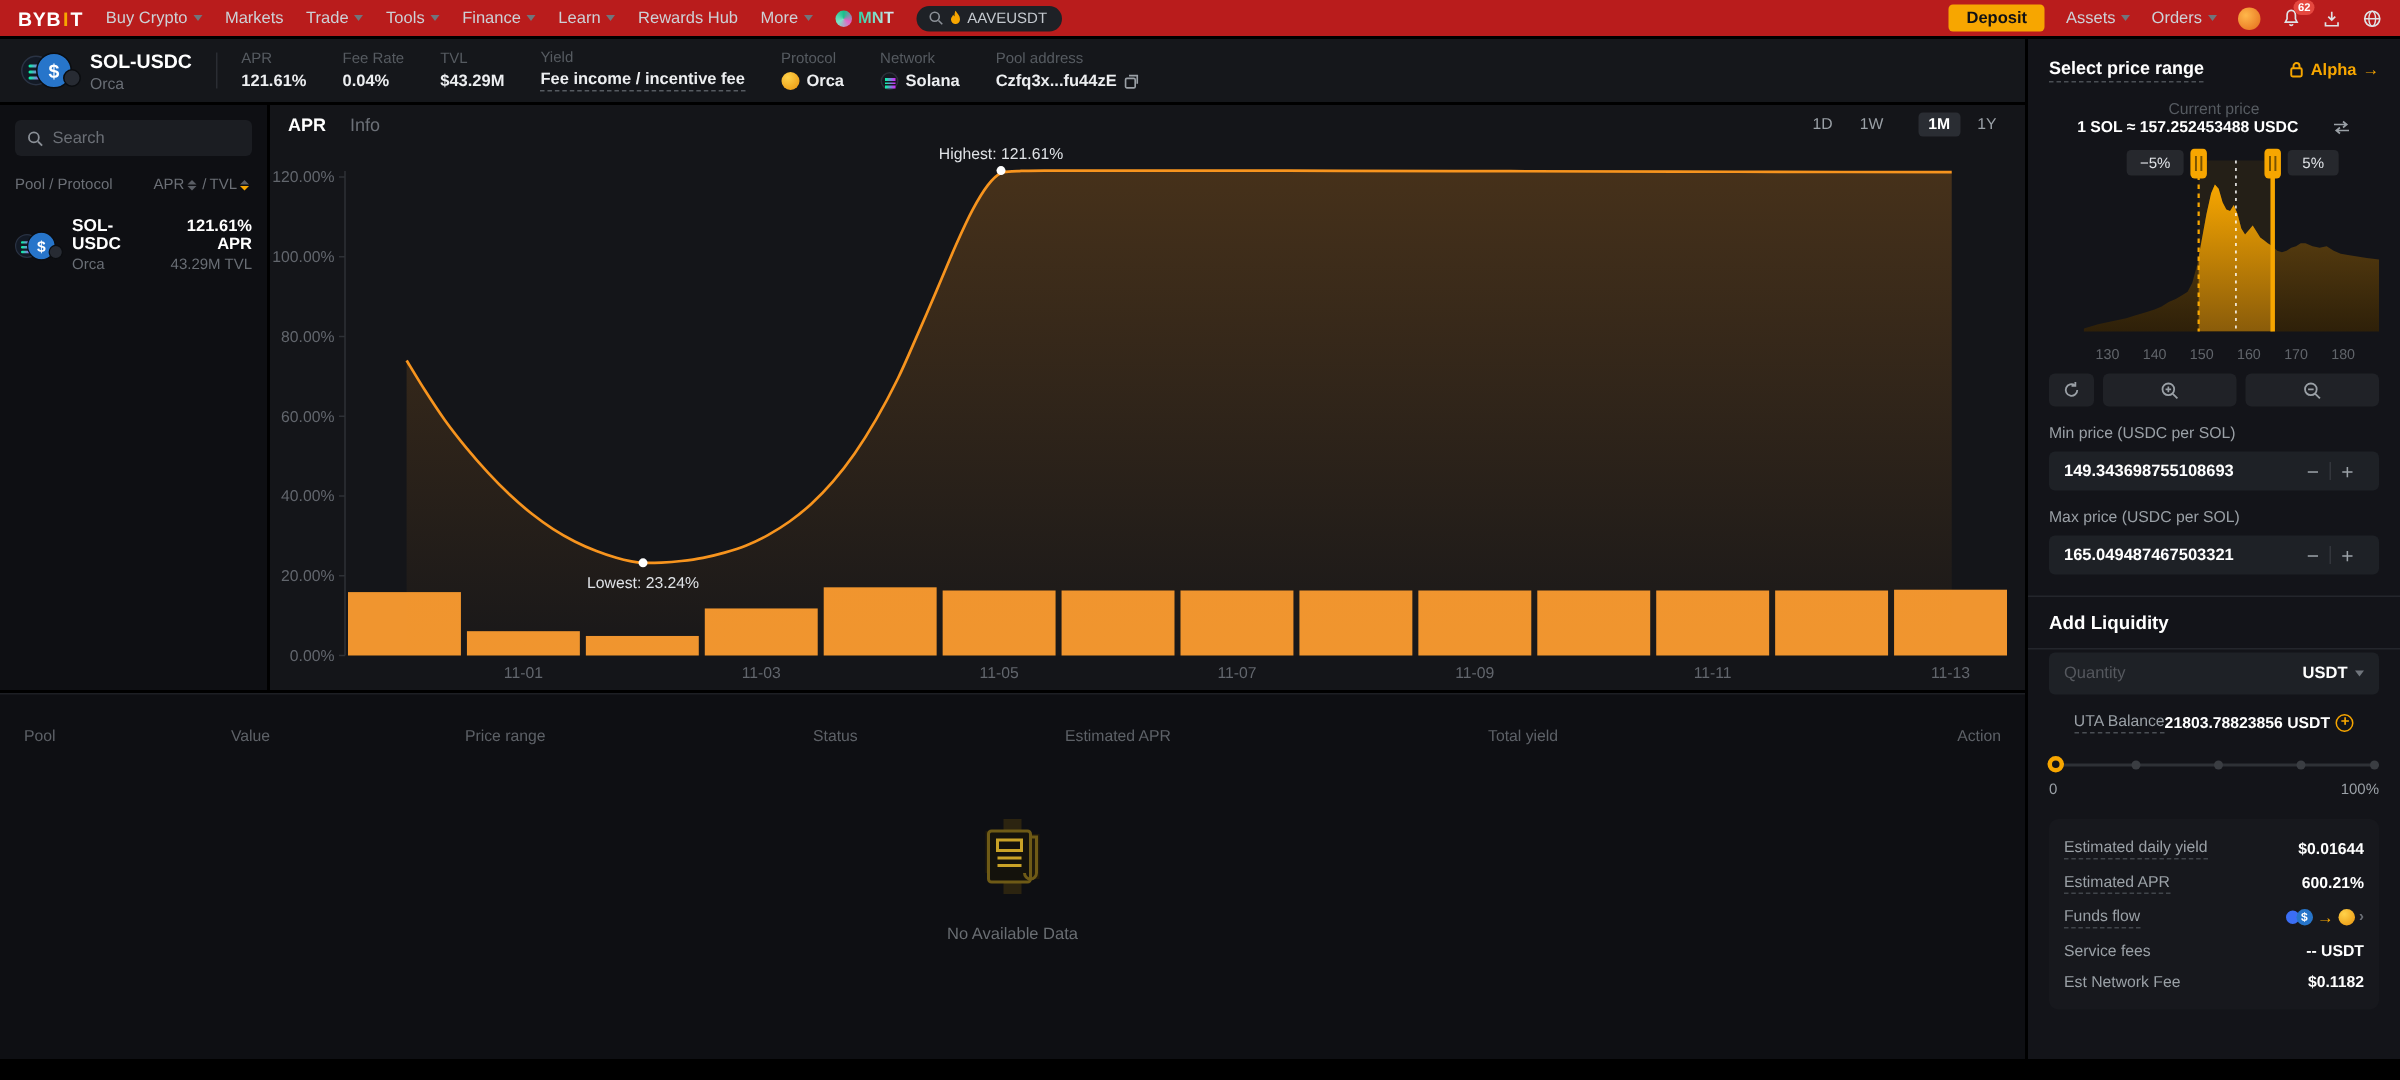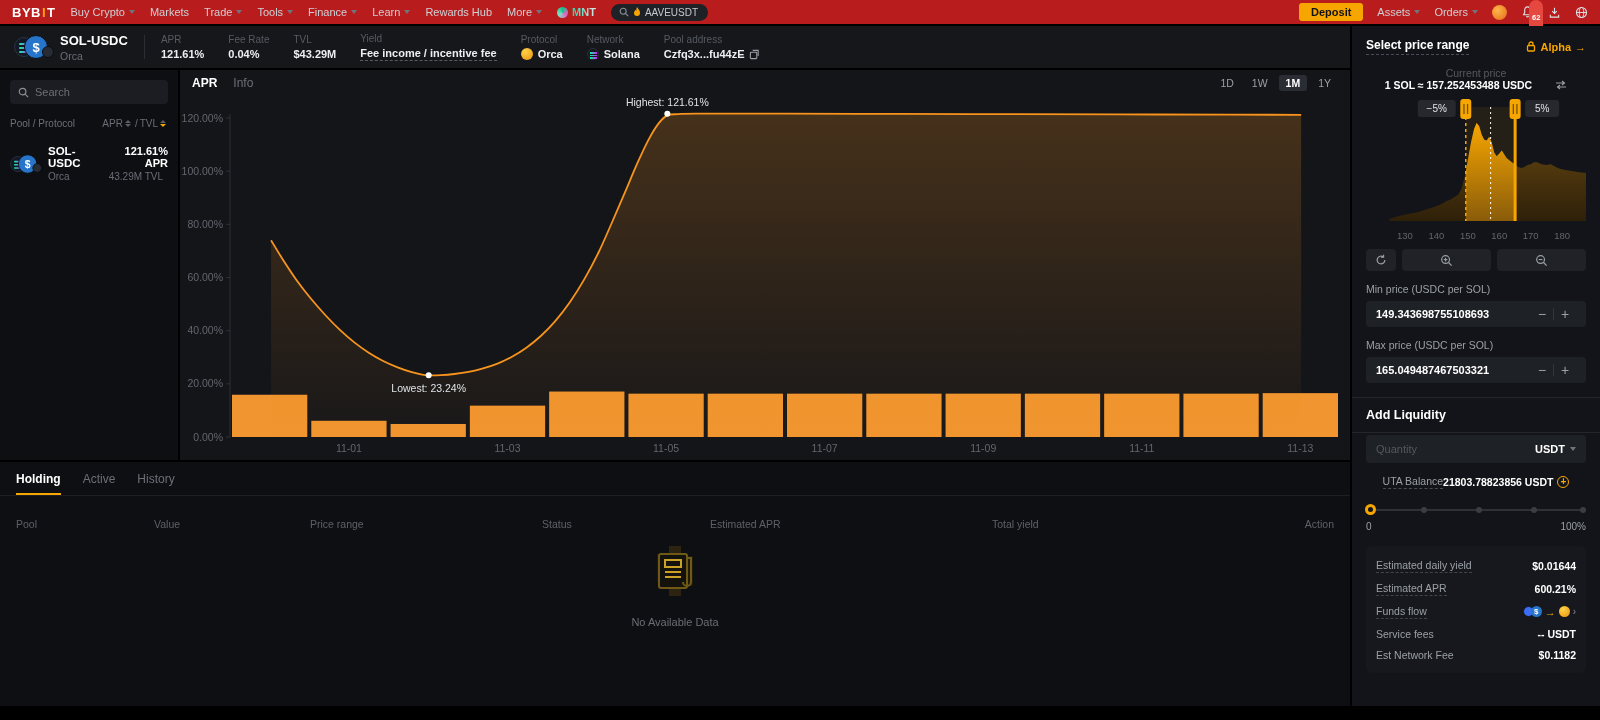--- a/index.html
+++ b/index.html
@@ -14,21 +14,21 @@
   .caret { width:0; height:0; border-left:3.5px solid transparent; border-right:3.5px solid transparent; border-top:4px solid #70757c; }
   .mnt { display:flex; align-items:center; gap:4px; font-size:11px; font-weight:700; }
   .mnt-txt { background:linear-gradient(90deg,#2bd3a5,#e0e6ef); -webkit-background-clip:text; background-clip:text; color:transparent; }
   .mnt-ico { width:11px; height:11px; border-radius:50%; background:conic-gradient(#19c08c,#e661c6,#7ce3c4,#19c08c); }
   .nav-search { display:flex; align-items:center; gap:4px; background:#1e2126; border-radius:9px; height:17px; padding:0 10px 0 8px; min-width:88px; }
   .nav-search .q { font-size:10px; color:#c4c9cf; }
   .nav-right { margin-left:auto; display:flex; align-items:center; gap:14px; }
   .deposit-btn { background:#f7a600; color:#101114; font-size:11px; font-weight:700; border:none; border-radius:3px; height:18px; padding:0 12px; cursor:pointer; }
   .avatar { width:15px; height:15px; border-radius:50%; background:radial-gradient(circle at 35% 35%,#ffb74a,#e46a1b); }
   .bell-wrap { position:relative; }
-  .badge { position:absolute; top:-5px; left:8px; background:#e5483f; color:#fff; font-size:7.5px; font-weight:700; border-radius:7px; padding:14px 3px; line-height:1; }
+  .badge { position:absolute; top:-5px; left:8px; background:#e5483f; color:#fff; font-size:7.5px; font-weight:700; border-radius:7px; padding:1px 3px; line-height:1; }
   .icon-btn svg { display:block; }
 
   
   .poolbar { position:absolute; top:26px; left:0; width:1350px; height:42px; background:#15171b; display:flex; align-items:center; padding:0 14px; }
   .coinstack { position:relative; width:38px; height:26px; flex:0 0 38px; }
   .coin { position:absolute; border-radius:50%; }
   .coin.sol { width:20px; height:20px; top:3px; left:0; background:#131a26; border:1px solid #2a3344; }
   .coin.sol .bar { position:absolute; left:4px; height:2px; width:10px; border-radius:1px; background:linear-gradient(90deg,#00ffa3,#dc1fff); }
   .coin.usdc { width:24px; height:24px; top:1px; left:10px; background:#2775ca; color:#fff; font-size:13px; font-weight:700; display:flex; align-items:center; justify-content:center; border:1px solid #0b0d10; }
   .coin.mini { width:12px; height:12px; top:12px; left:28px; background:#272b33; border:1px solid #0b0d10; }
@@ -53,30 +53,30 @@
   .sorter { display:inline-flex; flex-direction:column; gap:1px; margin:0 2px; vertical-align:middle; }
   .sorter .tu { width:0;height:0;border-left:3px solid transparent;border-right:3px solid transparent;border-bottom:3.5px solid #5a5e65; }
   .sorter .td { width:0;height:0;border-left:3px solid transparent;border-right:3px solid transparent;border-top:3.5px solid #5a5e65; }
   .sorter .td.on { border-top-color:#f7a600; }
   .pool-row { display:flex; align-items:center; margin-top:16px; cursor:pointer; }
   .pool-row .cs { transform:scale(.8); transform-origin:left center; }
   .pool-row .nm .pair { font-size:11.5px; font-weight:700; color:#fff; }
   .pool-row .nm .proto { font-size:10px; color:#696e75; margin-top:2px; }
   .pool-row .rt { margin-left:auto; text-align:right; }
   .pool-row .rt .apr { font-size:11px; font-weight:700; color:#fff; }
-  .pool-row .rt .tvl { font-size:10px; color:#696e75; margin-top:2px;text-align:center; }
+  .pool-row .rt .tvl { font-size:10px; color:#696e75; margin-top:2px; }
 
   
   .chartpanel { position:absolute; top:70px; left:180px; width:1170px; height:390px; background:#141519; }
   .chart-head { display:flex; align-items:center; height:26px; padding:0 12px; }
   .ctab { font-size:12px; margin-right:16px; color:#6b6f76; cursor:pointer; }
   .ctab.active { color:#fff; font-weight:700; }
   .ranges { margin-left:auto; display:flex; align-items:center; gap:4px; }
   .rng { font-size:10.5px; color:#9aa0a6; padding:2px 7px; border-radius:3px; cursor:pointer; }
-  .rng.active { background:#2a2d33; color:#fff; font-weight:700; }
+  .rng.active { background:#2a2d33; color:#fff; font-weight:700;margin-left:12px; }
   #apr-chart { position:absolute; top:26px; left:0; }
 
   
   .holdings { position:absolute; top:462px; left:0; width:1350px; height:244px; background:#0e0f13; }
   .h-tabs { display:flex; gap:22px; padding:10px 16px 0 16px; }
   .h-tab { font-size:12px; color:#6b6f76; padding-bottom:7px; cursor:pointer; }
   .h-tab.active { color:#fff; font-weight:700; border-bottom:2px solid #f7a600; }
   .h-cols { position:relative; height:30px; margin-top:14px; }
   .h-col { position:absolute; top:8px; font-size:10.5px; color:#5d6167; }
   .empty { position:absolute; top:80px; left:0; width:100%; text-align:center; }
@@ -401,25 +401,20 @@
         <path d="M 91.07 144.28333333333333 C 93.10499999999999 147.60625, 99.025 157.575, 103.28 164.22083333333333 C 107.535 170.86666666666667, 111.975 177.73402777777778, 116.6 184.15833333333333 C 121.225 190.58263888888888, 126.22 196.91833333333332, 131.03 202.76666666666665 C 135.84 208.61499999999998, 140.64999999999998 214.06458333333333, 145.45999999999998 219.24833333333333 C 150.26999999999998 224.43208333333334, 155.07999999999998 229.35, 159.89 233.86916666666667 C 164.7 238.38833333333335, 169.51 242.55305555555557, 174.32 246.36333333333334 C 179.13 250.17361111111111, 183.94 253.62944444444446, 188.75 256.73083333333335 C 193.56 259.83222222222224, 198.37 262.5348611111111, 203.18 264.9716666666667 C 207.99 267.40847222222226, 212.98499999999999 269.5351388888889, 217.60999999999999 271.3516666666667 C 222.23499999999999 273.16819444444445, 227.04500000000002 274.7188888888889, 230.93 275.87083333333334 C 234.815 277.0227777777778, 237.95999999999998 277.70508333333333, 240.92 278.2633333333333 C 243.88 278.8215833333333, 245.36 279.0874166666666, 248.69 279.2203333333333 C 252.01999999999998 279.35325, 256.645 279.2646388888889, 260.9 279.06083333333333 C 265.155 278.8570277777778, 269.595 278.5291666666667, 274.22 277.9975 C 278.845 277.4658333333333, 283.84 276.80125, 288.65 275.87083333333334 C 293.46 274.9404166666667, 298.27000000000004 273.78847222222225, 303.08000000000004 272.415 C 307.89000000000004 271.0415277777778, 312.7 269.57944444444445, 317.51 267.63 C 322.32 265.68055555555554, 327.13 263.37666666666667, 331.94 260.71833333333336 C 336.75 258.06000000000006, 341.56 255.13583333333335, 346.37 251.68 C 351.18 248.22416666666666, 355.99 244.4138888888889, 360.8 239.98333333333335 C 365.61 235.5527777777778, 370.41999999999996 230.67916666666667, 375.22999999999996 225.09666666666666 C 380.03999999999996 219.51416666666665, 384.84999999999997 213.39999999999998, 389.65999999999997 206.48833333333332 C 394.46999999999997 199.57666666666665, 399.28000000000003 191.9561111111111, 404.09000000000003 183.62666666666667 C 408.90000000000003 175.29722222222222, 413.89500000000004 165.99305555555554, 418.52000000000004 156.51166666666666 C 423.14500000000004 147.03027777777777, 427.4 136.84, 431.84 126.73833333333334 C 436.28 116.63666666666668, 440.905 105.82611111111112, 445.15999999999997 95.90166666666667 C 449.41499999999996 85.97722222222222, 453.485 75.87555555555555, 457.37 67.19166666666666 C 461.255 58.507777777777775, 464.95500000000004 50.39986111111113, 468.47 43.798333333333346 C 471.985 37.196805555555564, 475.31500000000005 31.65861111111109, 478.46000000000004 27.582499999999982 C 481.605 23.506388888888875, 484.01000000000005 20.914513888888923, 487.34000000000003 19.341666666666697 C 490.67 17.76881944444447, 493.63000000000005 18.415680555555515, 498.44000000000005 18.14541666666662 C 503.25000000000006 17.875152777777725, 498.44000000000005 17.790972222222205, 516.2 17.72008333333332 C 533.96 17.649194444444436, 571.7 17.69349999999999, 605 17.72008333333332 C 638.3 17.746666666666652, 679 17.808694444444416, 716 17.8795833333333 C 753 17.950472222222185, 790 18.056805555555503, 827 18.14541666666662 C 864 18.234027777777737, 901 18.32263888888888, 938 18.411249999999995 C 975 18.499861111111112, 1018.475 18.61062499999998, 1049 18.677083333333314 C 1079.525 18.743541666666648, 1109.125 18.787847222222222, 1121.1499999999999 18.810000000000002 L 1121.1499999999999 341 L 91.07 341 Z" fill="url(#areaGrad)"></path>
         <path d="M 91.07 144.28333333333333 C 93.10499999999999 147.60625, 99.025 157.575, 103.28 164.22083333333333 C 107.535 170.86666666666667, 111.975 177.73402777777778, 116.6 184.15833333333333 C 121.225 190.58263888888888, 126.22 196.91833333333332, 131.03 202.76666666666665 C 135.84 208.61499999999998, 140.64999999999998 214.06458333333333, 145.45999999999998 219.24833333333333 C 150.26999999999998 224.43208333333334, 155.07999999999998 229.35, 159.89 233.86916666666667 C 164.7 238.38833333333335, 169.51 242.55305555555557, 174.32 246.36333333333334 C 179.13 250.17361111111111, 183.94 253.62944444444446, 188.75 256.73083333333335 C 193.56 259.83222222222224, 198.37 262.5348611111111, 203.18 264.9716666666667 C 207.99 267.40847222222226, 212.98499999999999 269.5351388888889, 217.60999999999999 271.3516666666667 C 222.23499999999999 273.16819444444445, 227.04500000000002 274.7188888888889, 230.93 275.87083333333334 C 234.815 277.0227777777778, 237.95999999999998 277.70508333333333, 240.92 278.2633333333333 C 243.88 278.8215833333333, 245.36 279.0874166666666, 248.69 279.2203333333333 C 252.01999999999998 279.35325, 256.645 279.2646388888889, 260.9 279.06083333333333 C 265.155 278.8570277777778, 269.595 278.5291666666667, 274.22 277.9975 C 278.845 277.4658333333333, 283.84 276.80125, 288.65 275.87083333333334 C 293.46 274.9404166666667, 298.27000000000004 273.78847222222225, 303.08000000000004 272.415 C 307.89000000000004 271.0415277777778, 312.7 269.57944444444445, 317.51 267.63 C 322.32 265.68055555555554, 327.13 263.37666666666667, 331.94 260.71833333333336 C 336.75 258.06000000000006, 341.56 255.13583333333335, 346.37 251.68 C 351.18 248.22416666666666, 355.99 244.4138888888889, 360.8 239.98333333333335 C 365.61 235.5527777777778, 370.41999999999996 230.67916666666667, 375.22999999999996 225.09666666666666 C 380.03999999999996 219.51416666666665, 384.84999999999997 213.39999999999998, 389.65999999999997 206.48833333333332 C 394.46999999999997 199.57666666666665, 399.28000000000003 191.9561111111111, 404.09000000000003 183.62666666666667 C 408.90000000000003 175.29722222222222, 413.89500000000004 165.99305555555554, 418.52000000000004 156.51166666666666 C 423.14500000000004 147.03027777777777, 427.4 136.84, 431.84 126.73833333333334 C 436.28 116.63666666666668, 440.905 105.82611111111112, 445.15999999999997 95.90166666666667 C 449.41499999999996 85.97722222222222, 453.485 75.87555555555555, 457.37 67.19166666666666 C 461.255 58.507777777777775, 464.95500000000004 50.39986111111113, 468.47 43.798333333333346 C 471.985 37.196805555555564, 475.31500000000005 31.65861111111109, 478.46000000000004 27.582499999999982 C 481.605 23.506388888888875, 484.01000000000005 20.914513888888923, 487.34000000000003 19.341666666666697 C 490.67 17.76881944444447, 493.63000000000005 18.415680555555515, 498.44000000000005 18.14541666666662 C 503.25000000000006 17.875152777777725, 498.44000000000005 17.790972222222205, 516.2 17.72008333333332 C 533.96 17.649194444444436, 571.7 17.69349999999999, 605 17.72008333333332 C 638.3 17.746666666666652, 679 17.808694444444416, 716 17.8795833333333 C 753 17.950472222222185, 790 18.056805555555503, 827 18.14541666666662 C 864 18.234027777777737, 901 18.32263888888888, 938 18.411249999999995 C 975 18.499861111111112, 1018.475 18.61062499999998, 1049 18.677083333333314 C 1079.525 18.743541666666648, 1109.125 18.787847222222222, 1121.1499999999999 18.810000000000002" fill="none" stroke="#f7941e" stroke-width="1.8"></path>
         <circle cx="248.69" cy="279.2203333333333" r="3" fill="#fff"></circle>
         <text x="248.69" y="296.2203333333333" text-anchor="middle" font-size="10.5" fill="#dfe2e6">Lowest: 23.24%</text>
         <circle cx="487.34000000000003" cy="17.72008333333332" r="3" fill="#fff"></circle>
         <text x="487.34000000000003" y="9.72008333333332" text-anchor="middle" font-size="10.5" fill="#dfe2e6">Highest: 121.61%</text>
       </svg>
   </div>
 
   <div class="holdings">
-    <div class="h-tabs" id="holding-tabs">
-        <div class="h-tab active">Holding</div>
-        <div class="h-tab">Active</div>
-        <div class="h-tab">History</div>
-      </div>
     <div style="height:1px;background:#1d1f24;"></div>
     <div class="h-cols" id="holding-cols">
         <span class="h-col" style="left: 16px;">Pool</span>
         <span class="h-col" style="left: 154px;">Value</span>
         <span class="h-col" style="left: 310px;">Price range</span>
         <span class="h-col" style="left: 542px;">Status</span>
         <span class="h-col" style="left: 710px;">Estimated APR</span>
         <span class="h-col" style="left: 992px;">Total yield</span>
         <span class="h-col" style="right: 16px;">Action</span>
       </div>

